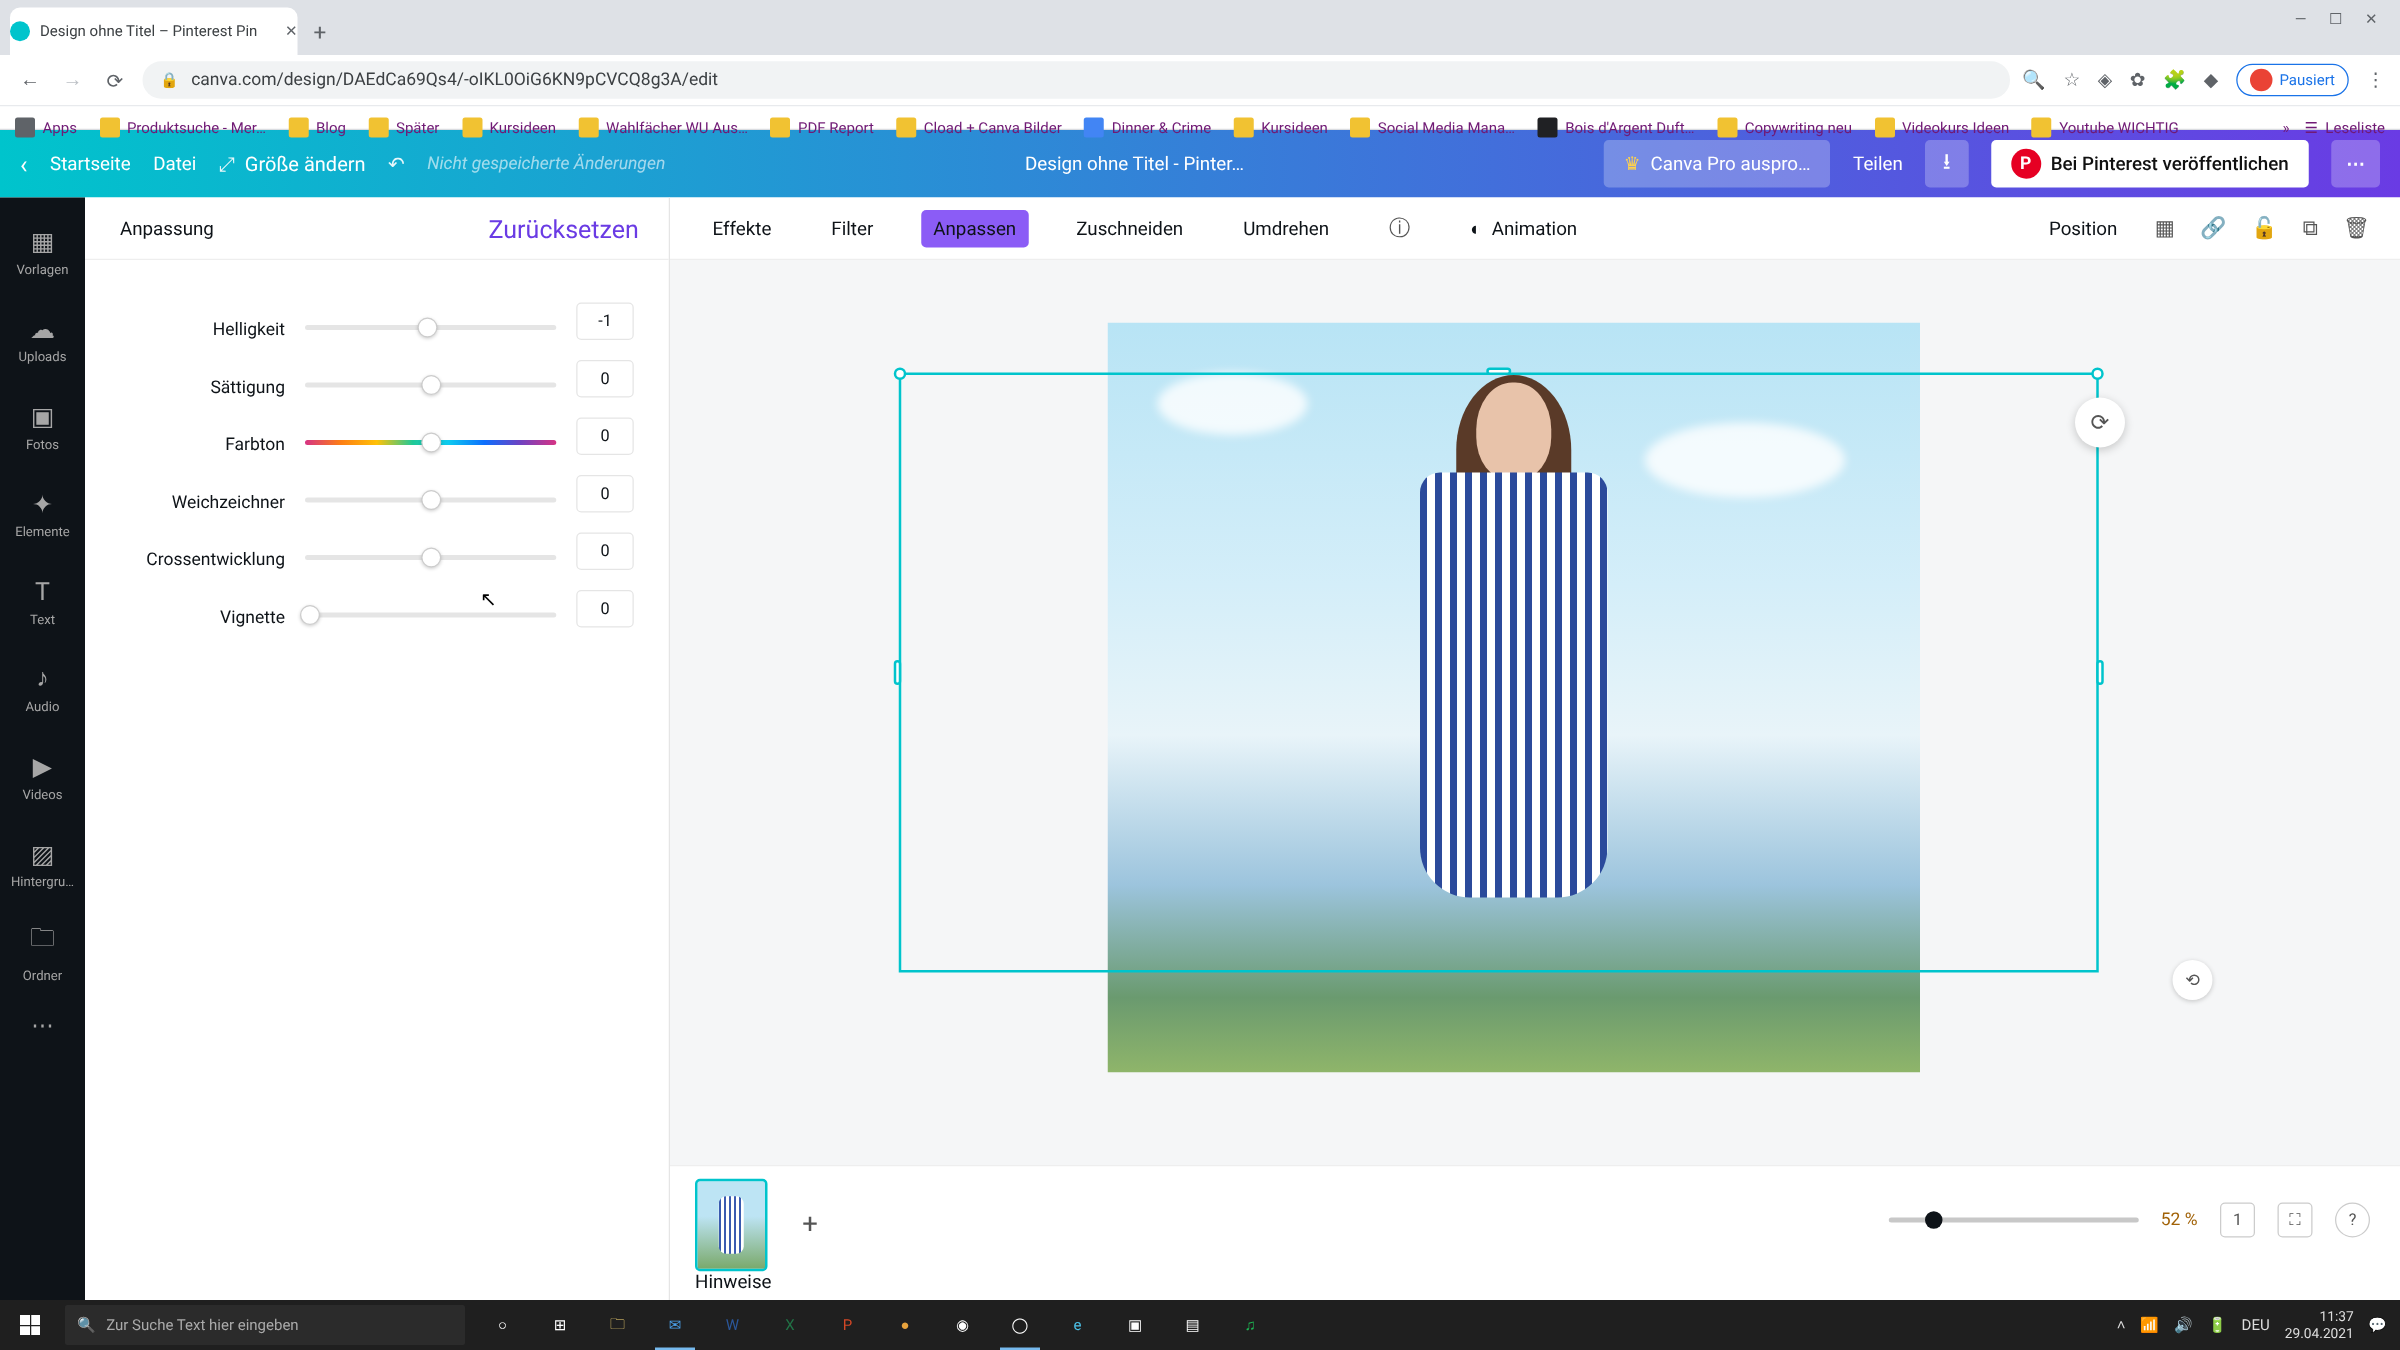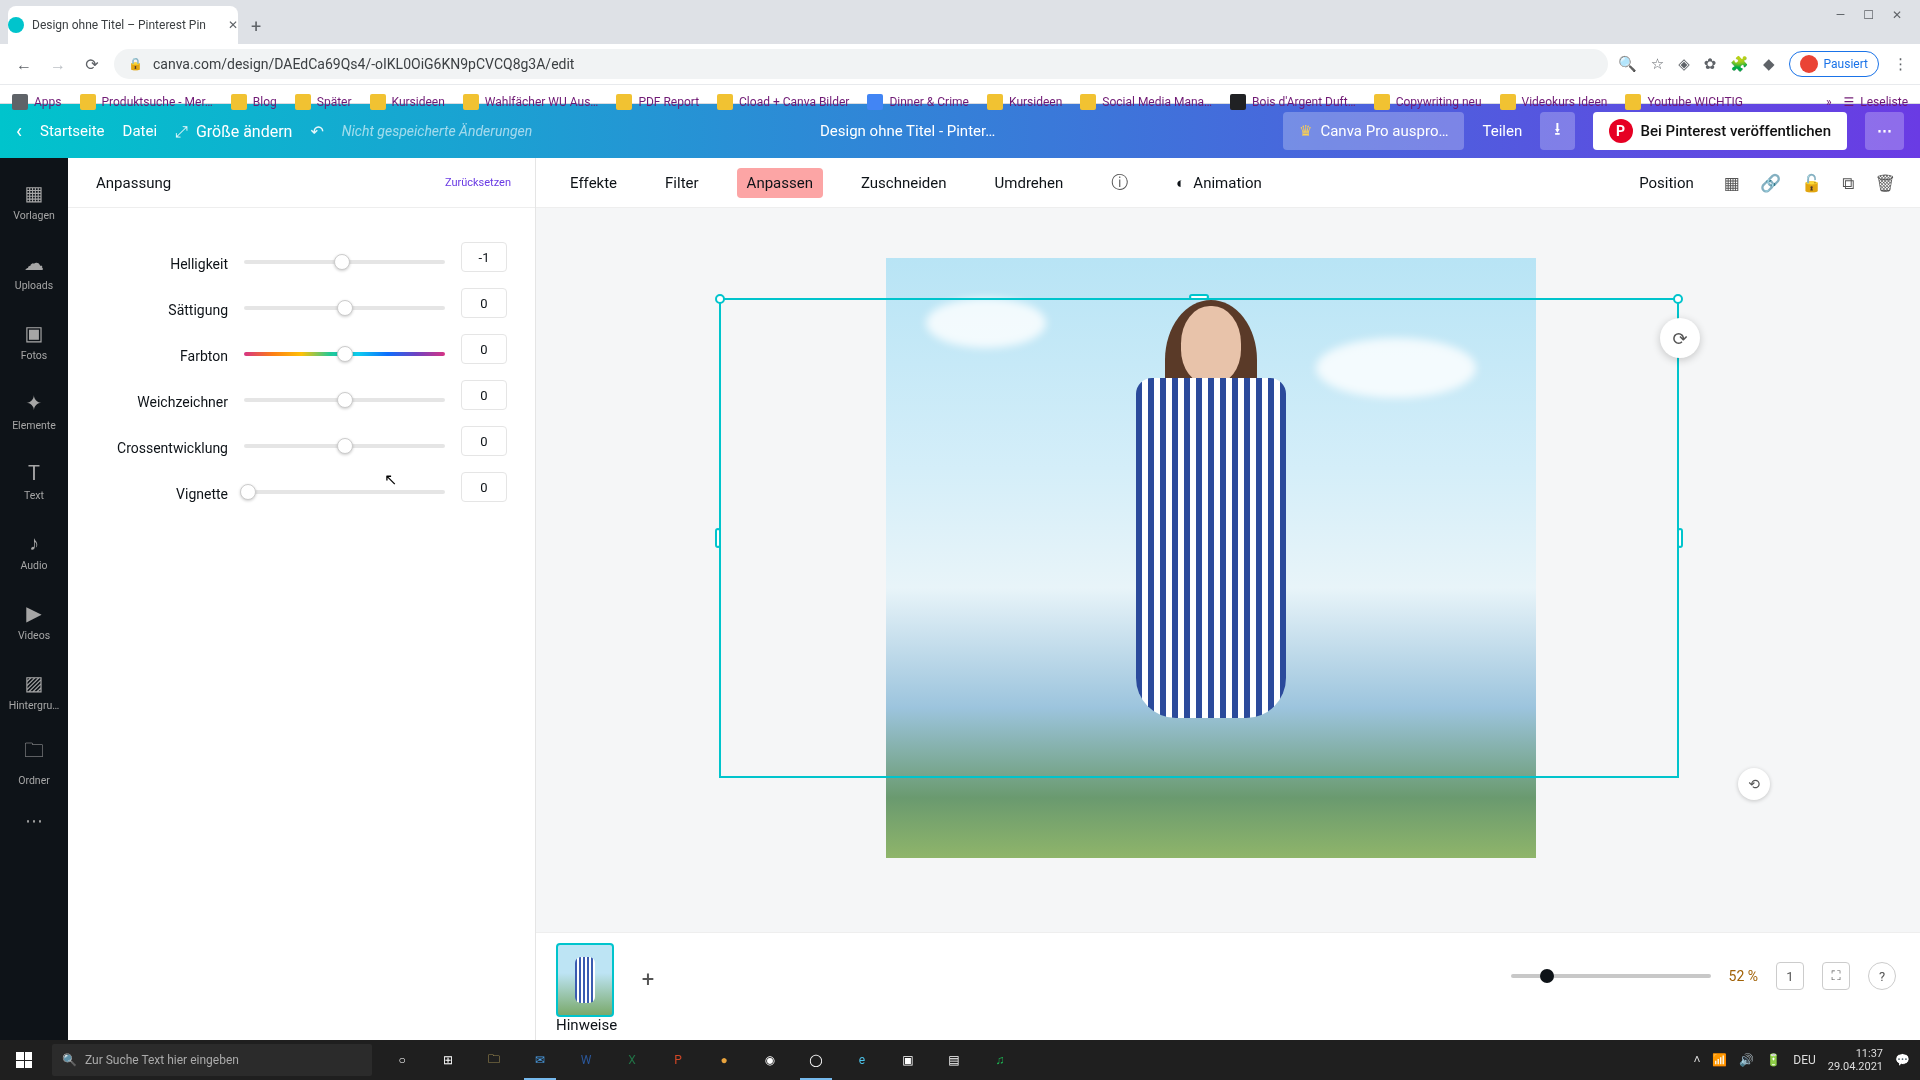--- a/index.html
+++ b/index.html
@@ -52,40 +52,40 @@
 
 .app-body { display: flex; height: calc(1080px - 104px - 54px - 40px); }
 .rail { width: 68px; background: #0e1318; display: flex; flex-direction: column; align-items: center; padding-top: 10px; gap: 4px; }
 .rail-item { width: 68px; height: 66px; display: flex; flex-direction: column; align-items: center; justify-content: center; gap: 4px; color: #a6a6a6; font-size: 10.5px; cursor: pointer; }
 .rail-item .ri { font-size: 20px; }
 .rail-item.more-dots { height: 44px; font-size: 18px; }
 
 .side-panel { width: 468px; background: #fff; border-right: 1px solid #e5e5e5; display: flex; flex-direction: column; }
 .sp-head { height: 50px; display: flex; align-items: center; justify-content: space-between; padding: 0 24px 0 28px; border-bottom: 1px solid #eee; }
 .sp-title { font-size: 15px; color: #0e1318; }
-.sp-reset { color: #6a3be4; font-size: 11px; cursor: pointer; }
+.sp-reset { color: #6a3be4; font-size: 20px; cursor: pointer; }
 
 .sliders { padding: 18px 28px 0 0; }
 .srow { display: flex; align-items: flex-end; height: 46px; gap: 16px; }
 .srow label { width: 160px; text-align: right; font-size: 14px; color: #0e1318; }
 .track { flex: 1; height: 20px; position: relative; cursor: pointer; }
 .track::before { content: ""; position: absolute; top: 50%; left: 0; right: 0; height: 4px; background: #e5e5e5; border-radius: 2px; transform: translateY(-50%); }
 .track.hue::before { background: linear-gradient(90deg,#d63384,#fd7e14,#ffc107,#20c997,#0dcaf0,#0d6efd,#6f42c1,#d63384); }
 .fill { position: absolute; top: 50%; height: 4px; background: #6a3be4; border-radius: 2px; transform: translateY(-50%); }
 .thumb { position: absolute; top: 50%; width: 16px; height: 16px; border-radius: 50%; background: #fff; border: 1px solid #ccc; box-shadow: 0 1px 3px rgba(0,0,0,.2); transform: translate(-50%,-50%); }
 .valbox { width: 46px; height: 30px; border: 1px solid #e5e5e5; border-radius: 4px; display: flex; align-items: center; justify-content: center; font-size: 13px; color: #0e1318; }
 
 .filtercode { margin-top: auto; height: 80px; border-top: 1px solid #eee; display: flex; align-items: center; padding: 0 28px; gap: 20px; }
 .fc-label { font-size: 14px; color: #0e1318; }
 .fc-box { border: 1px solid #e5e5e5; border-radius: 4px; padding: 8px 14px; font-size: 14px; color: #555; }
 
 .canvas-area { flex: 1; background: #fff; display: flex; flex-direction: column; position: relative; }
 .ctx-toolbar { height: 50px; border-bottom: 1px solid #eee; display: flex; align-items: center; padding: 0 24px; gap: 28px; font-size: 15px; color: #0e1318; }
 .ctx-item { cursor: pointer; padding: 6px 10px; border-radius: 4px; }
-.ctx-item.active { background: #fca5a5; }
+.ctx-item.active { background: #8b5cf6; }
 .ctx-item.icon-only { font-size: 17px; color: #555; }
 .ctx-right { margin-left: auto; display: flex; align-items: center; gap: 20px; }
 .ctx-iconbtn { font-size: 17px; color: #555; cursor: pointer; }
 
 .stage { flex: 1; background: #f5f6f7; position: relative; overflow: hidden; }
 .sel-frame { position: absolute; border: 2px solid #00c4cc; }
 .handle { position: absolute; width: 10px; height: 10px; background: #fff; border: 2px solid #00c4cc; border-radius: 50%; }
 .handle.tl { top: -6px; left: -6px; }
 .handle.tr { top: -6px; right: -6px; }
 .handle.ml { top: 50%; left: -6px; transform: translateY(-50%); width: 6px; height: 20px; border-radius: 3px; }

